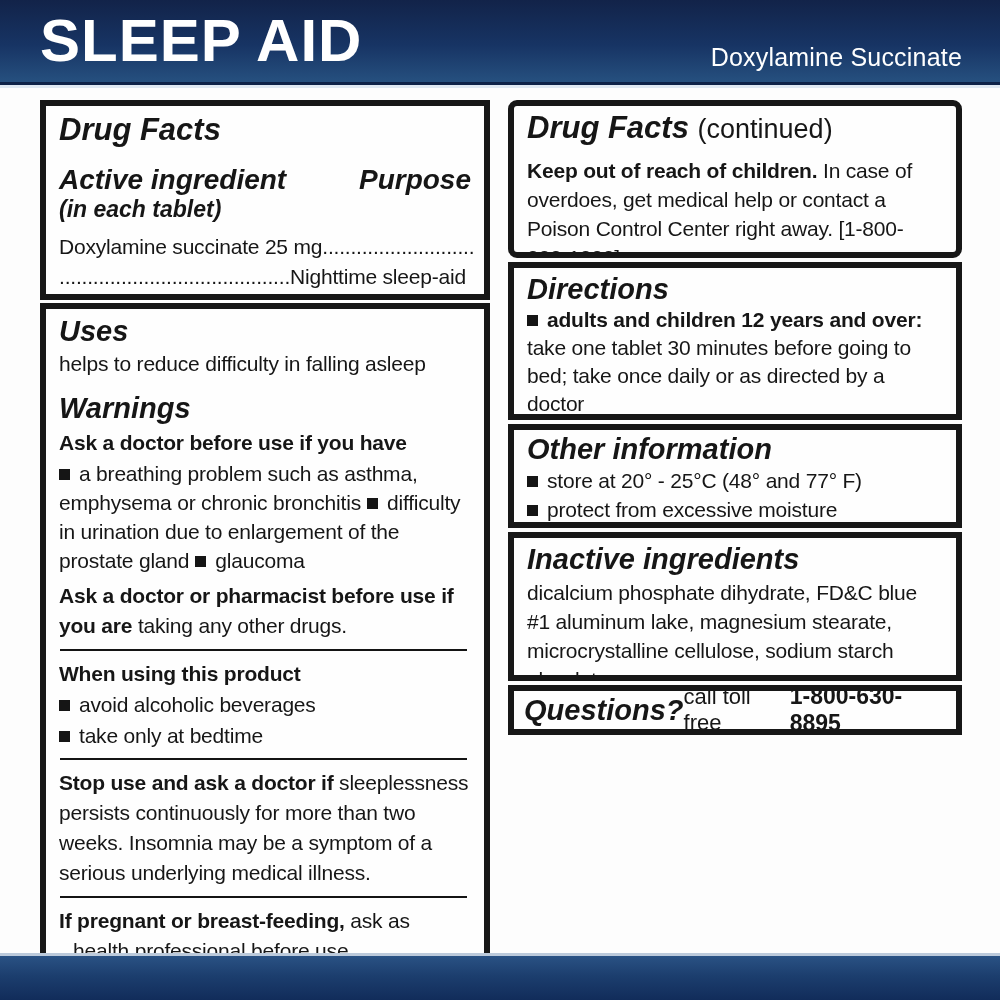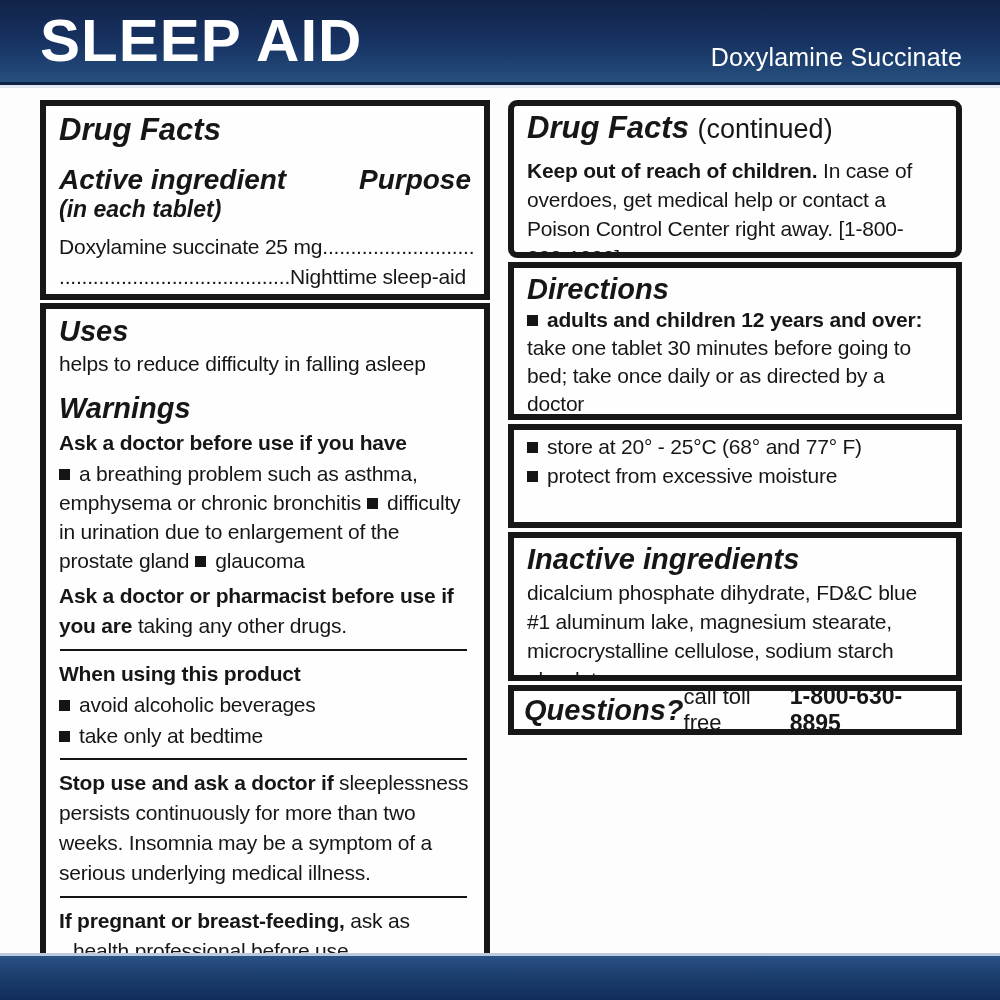--- a/index.html
+++ b/index.html
@@ -158,21 +158,22 @@
   </div>
 
   <div class="box" style="height:158px;">
     <div class="h-sec" style="line-height:34px; margin-top:2px;">Directions</div>
     <p class="body-t dir-body"><span class="sq"></span><span class="b">adults and children 12 years and over:</span>
       <span>take one tablet 30 minutes before going to bed; take once daily or as directed by a doctor</span></p>
 
   </div>
 
   <div class="box" style="height:104px; padding-top:2px;">
-    <p class="body-t"><span class="sq"></span><span>store at 20° - 25°C (68° and 77° F)</span></p>
+    <div class="h-sec" style="line-height:34px;">Other information</div>
+    <p class="body-t"><span class="sq"></span><span>store at 20° - 25°C (48° and 77° F)</span></p>
     <p class="body-t"><span class="sq"></span><span>protect from excessive moisture</span></p>
   </div>
 
   <div class="box" style="height:149px; padding-top:2px;">
     <div class="h-sec" style="line-height:38px;">Inactive ingredients</div>
     <p class="body-t">dicalcium phosphate dihydrate, FD&amp;C blue #1 aluminum lake, magnesium stearate, microcrystalline cellulose, sodium starch glycolate</p>
   </div>
 
   <div class="box q-box">
     <span class="q-title">Questions?</span>

